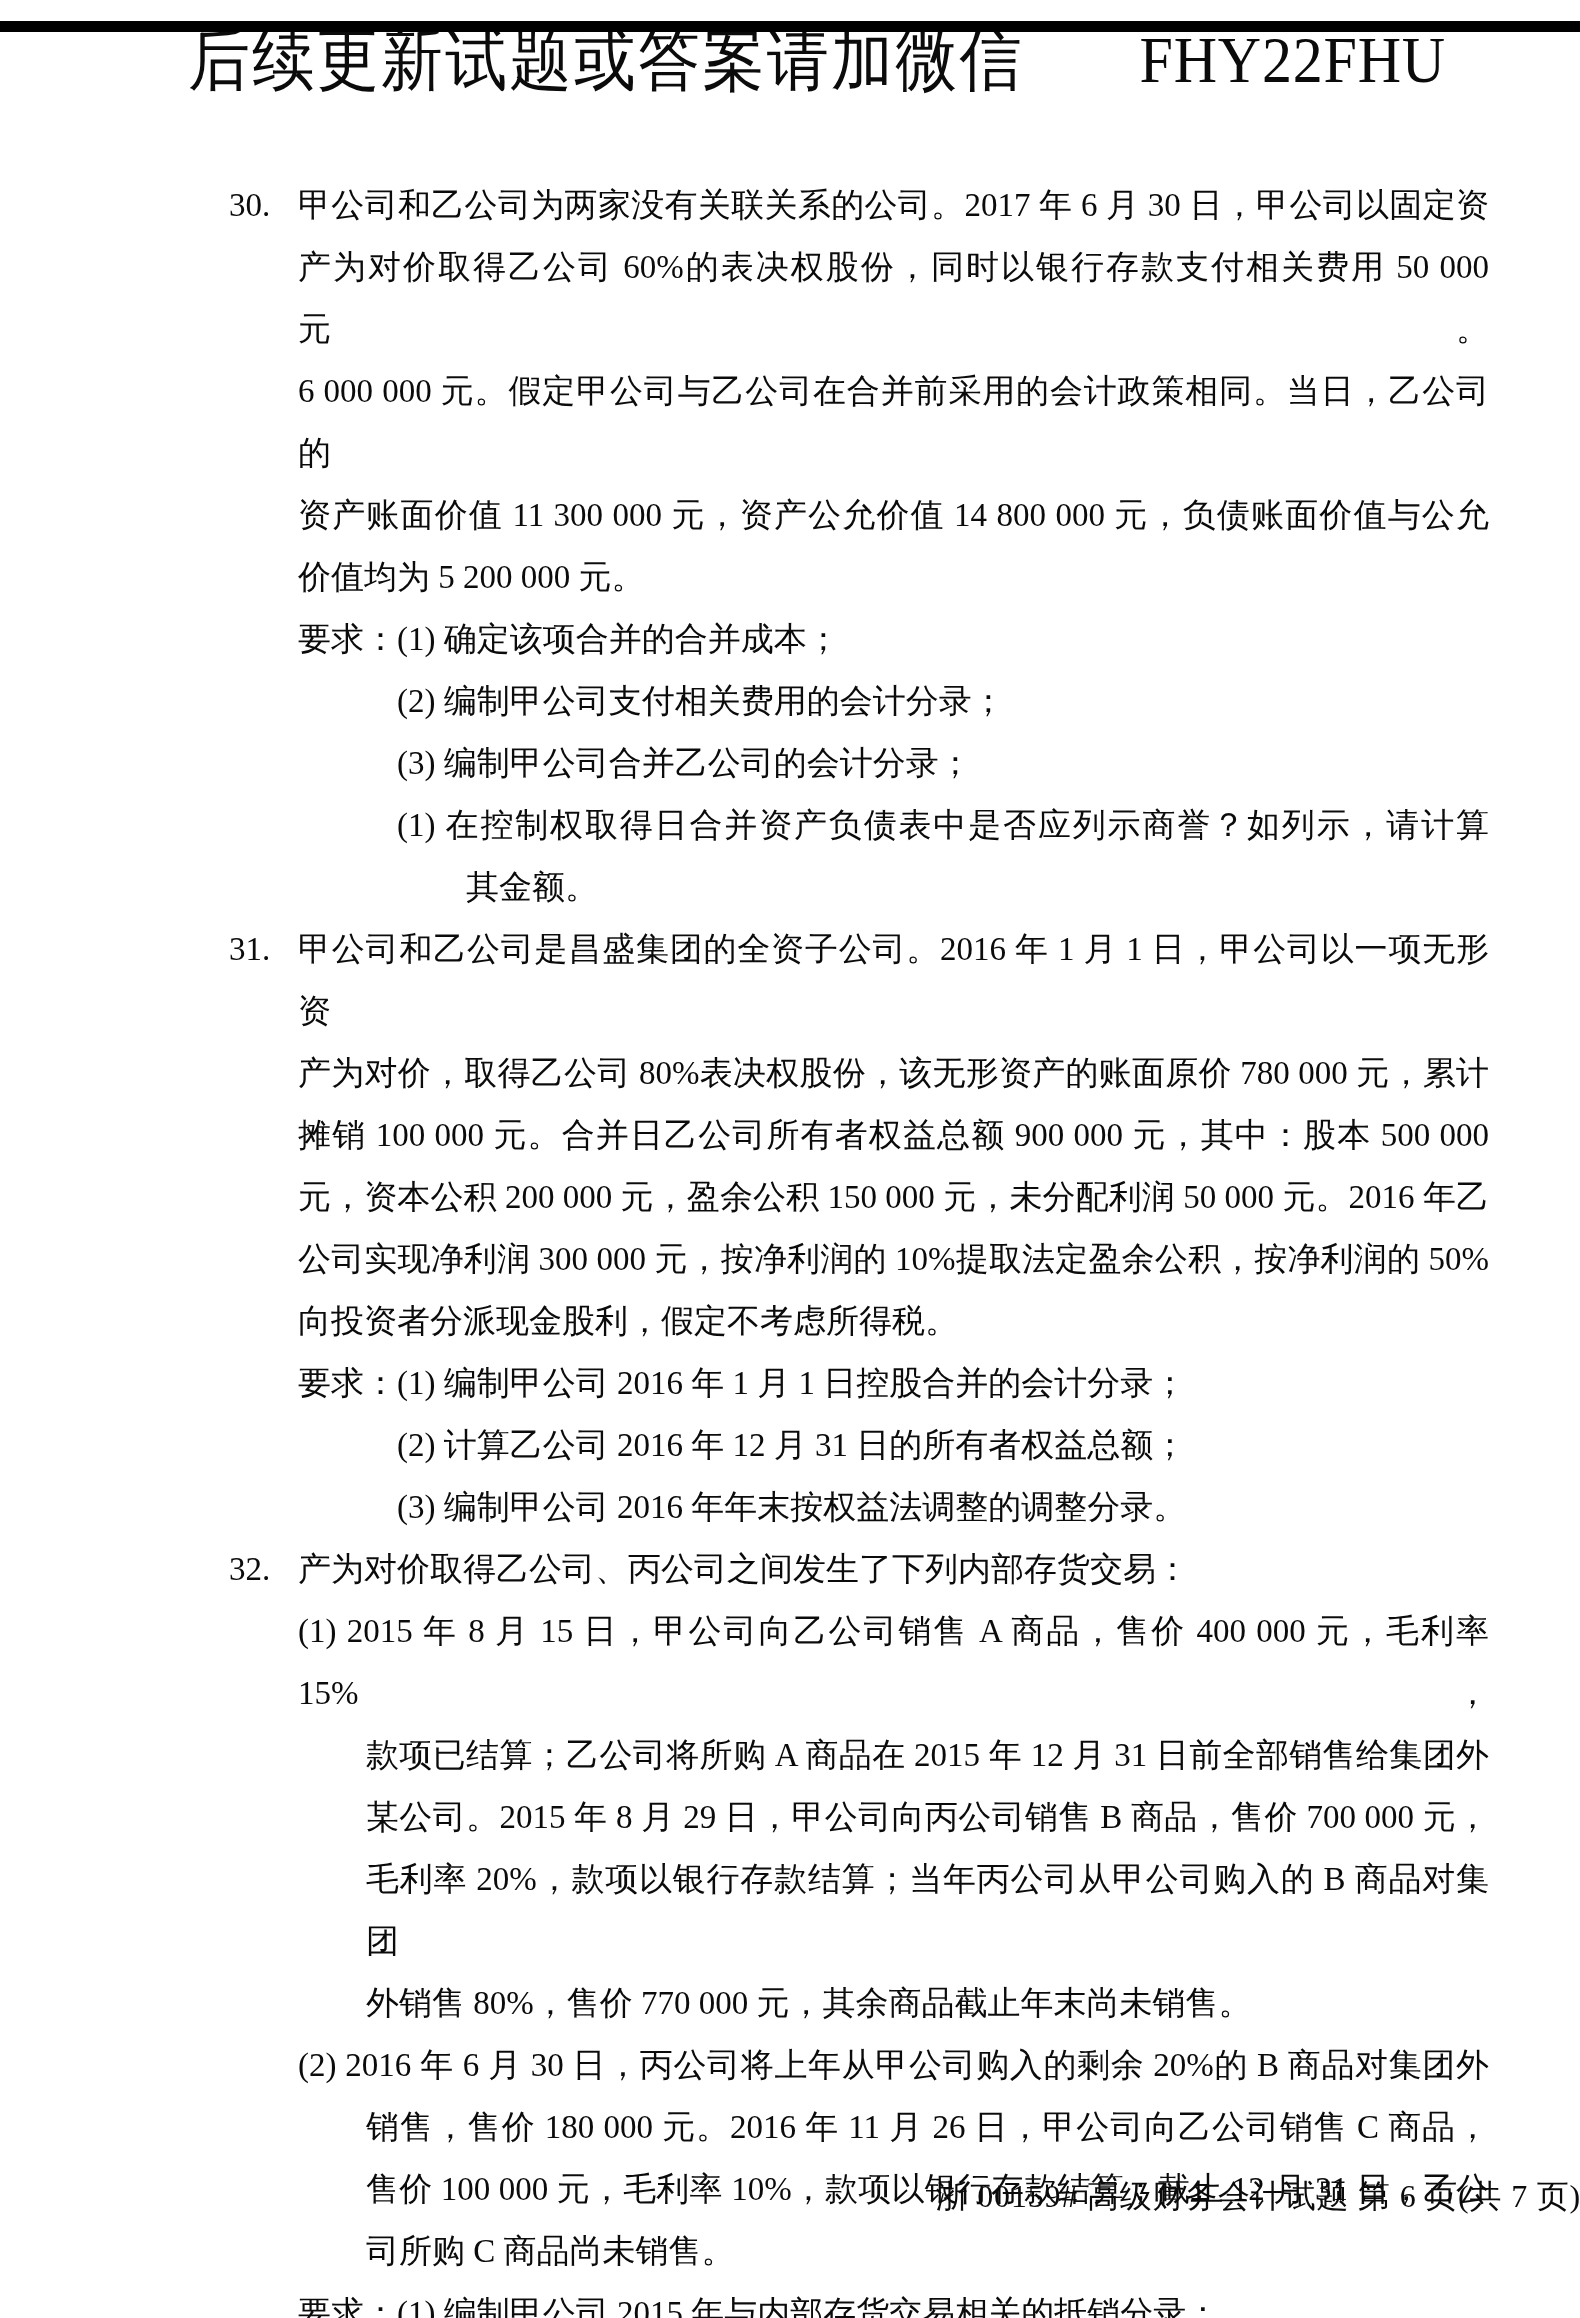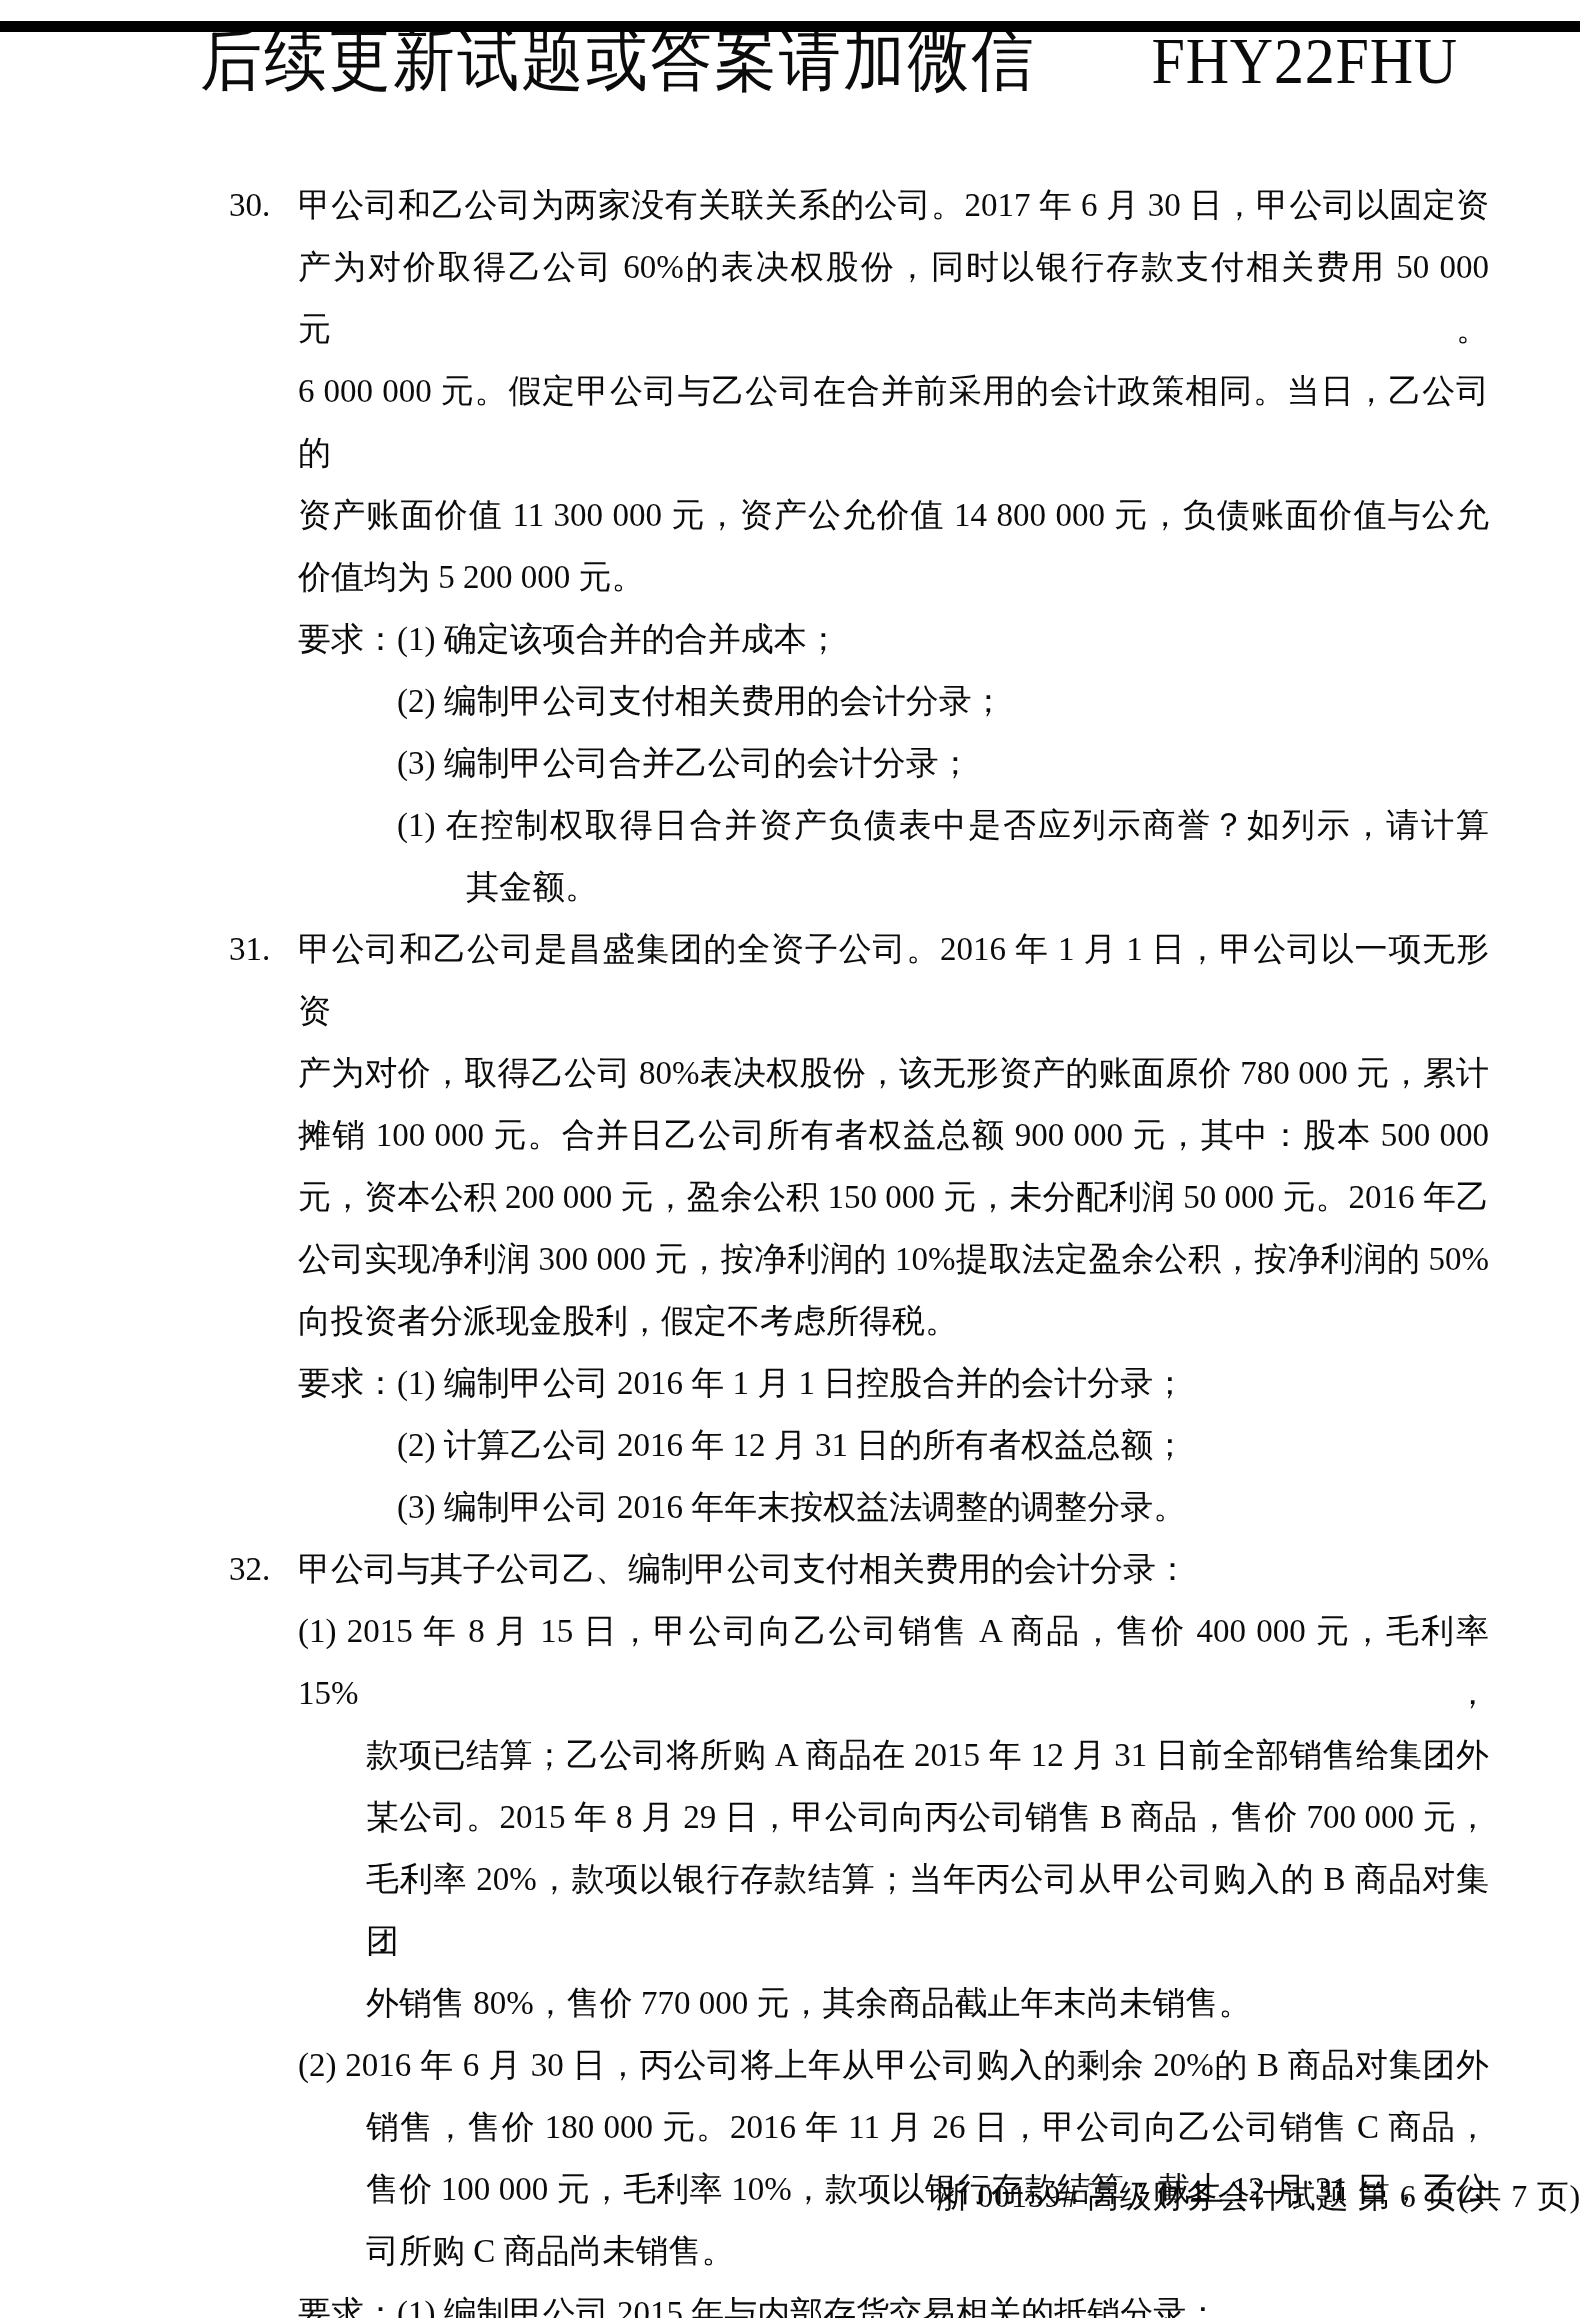--- a/index.html
+++ b/index.html
@@ -13,22 +13,22 @@
     font-family:"Liberation Serif","DejaVu Serif",serif;
     overflow:hidden;
   }
   .topbar {
     position:absolute; top:21px; left:0;
     width:100%; height:10.8px;
     background:#000;
     z-index:3;
   }
   .header {
-    position:absolute; top:25px; left:200px; width:1258px;
-    display:flex; justify-content:space-between; align-items:flex-end;
+    position:absolute; top:25px; left:188px; width:1258px;
+    display:flex; justify-content:space-between; align-items:center;
     font-size:62px; line-height:1.05; white-space:nowrap;
     z-index:2;
   }
   .header .cn { letter-spacing:2.3px; transform:scaleY(1.10); transform-origin:top left; }
   .header .code { font-size:60px; letter-spacing:0.8px; transform:scaleY(1.10); transform-origin:top right; }
 
   .content {
     position:absolute; top:174px; left:197px; width:1292px;
     font-size:33px; line-height:62px;
   }
@@ -82,21 +82,21 @@
       <div class="ln">元，资本公积 200 000 元，盈余公积 150 000 元，未分配利润 50 000 元。2016 年乙</div>
       <div class="ln">公司实现净利润 300 000 元，按净利润的 10%提取法定盈余公积，按净利润的 50%</div>
       <div class="ln end">向投资者分派现金股利，假定不考虑所得税。</div>
       <div class="ln end">要求：(1) 编制甲公司 2016 年 1 月 1 日控股合并的会计分录；</div>
       <div class="ln end r1">(2) 计算乙公司 2016 年 12 月 31 日的所有者权益总额；</div>
       <div class="ln end r1">(3) 编制甲公司 2016 年年末按权益法调整的调整分录。</div>
     </div>
 
     <div class="question">
       <span class="qnum">32.</span>
-      <div class="ln end">甲公司与其子公司乙、编制甲公司支付相关费用的会计分录：</div>
+      <div class="ln end">产为对价取得乙公司、丙公司之间发生了下列内部存货交易：</div>
       <div class="ln">(1) 2015 年 8 月 15 日，甲公司向乙公司销售 A 商品，售价 400 000 元，毛利率 15%，</div>
       <div class="ln w">款项已结算；乙公司将所购 A 商品在 2015 年 12 月 31 日前全部销售给集团外</div>
       <div class="ln w">某公司。2015 年 8 月 29 日，甲公司向丙公司销售 B 商品，售价 700 000 元，</div>
       <div class="ln w">毛利率 20%，款项以银行存款结算；当年丙公司从甲公司购入的 B 商品对集团</div>
       <div class="ln end w">外销售 80%，售价 770 000 元，其余商品截止年末尚未销售。</div>
       <div class="ln">(2) 2016 年 6 月 30 日，丙公司将上年从甲公司购入的剩余 20%的 B 商品对集团外</div>
       <div class="ln w">销售，售价 180 000 元。2016 年 11 月 26 日，甲公司向乙公司销售 C 商品，</div>
       <div class="ln w">售价 100 000 元，毛利率 10%，款项以银行存款结算；截止 12 月 31 日，乙公</div>
       <div class="ln end w">司所购 C 商品尚未销售。</div>
       <div class="ln end">要求：(1) 编制甲公司 2015 年与内部存货交易相关的抵销分录；</div>

